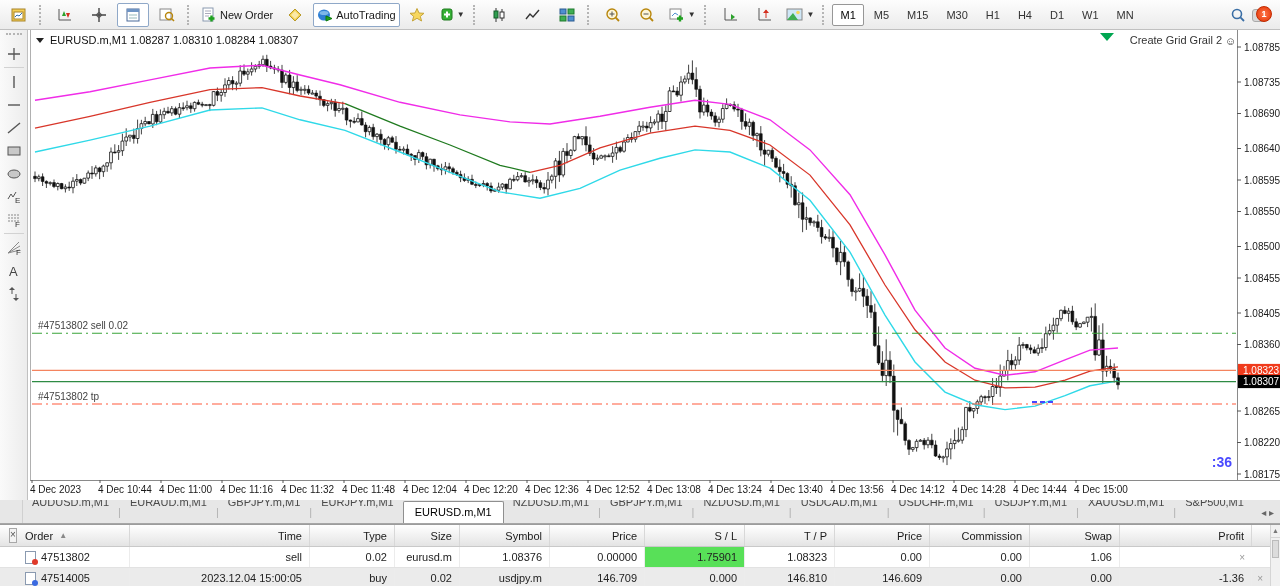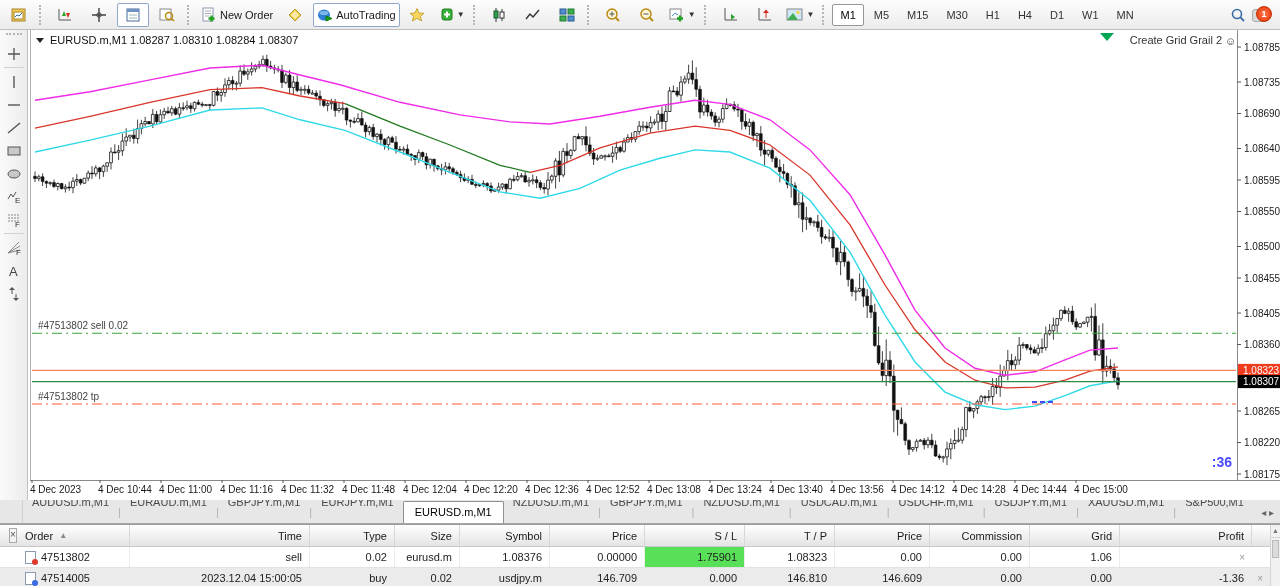--- a/index.html
+++ b/index.html
@@ -432,21 +432,21 @@
         <div class="t-cell left">Order<span class="sortmark">▲</span></div>
         <div class="t-cell">Time</div>
         <div class="t-cell">Type</div>
         <div class="t-cell">Size</div>
         <div class="t-cell">Symbol</div>
         <div class="t-cell">Price</div>
         <div class="t-cell">S / L</div>
         <div class="t-cell">T / P</div>
         <div class="t-cell">Price</div>
         <div class="t-cell">Commission</div>
-        <div class="t-cell">Grid</div>
+        <div class="t-cell">Swap</div>
         <div class="t-cell">Profit</div>
         <div class="t-cell nob"></div>
         <div class="t-cell nob"></div>
       </div>
       <div class="t-row row-a">
         <div class="t-cell nob"></div>
         <div class="t-cell left">
           <span class="doc">
             <i style="background: rgb(224, 58, 42);"></i>
           </span>

